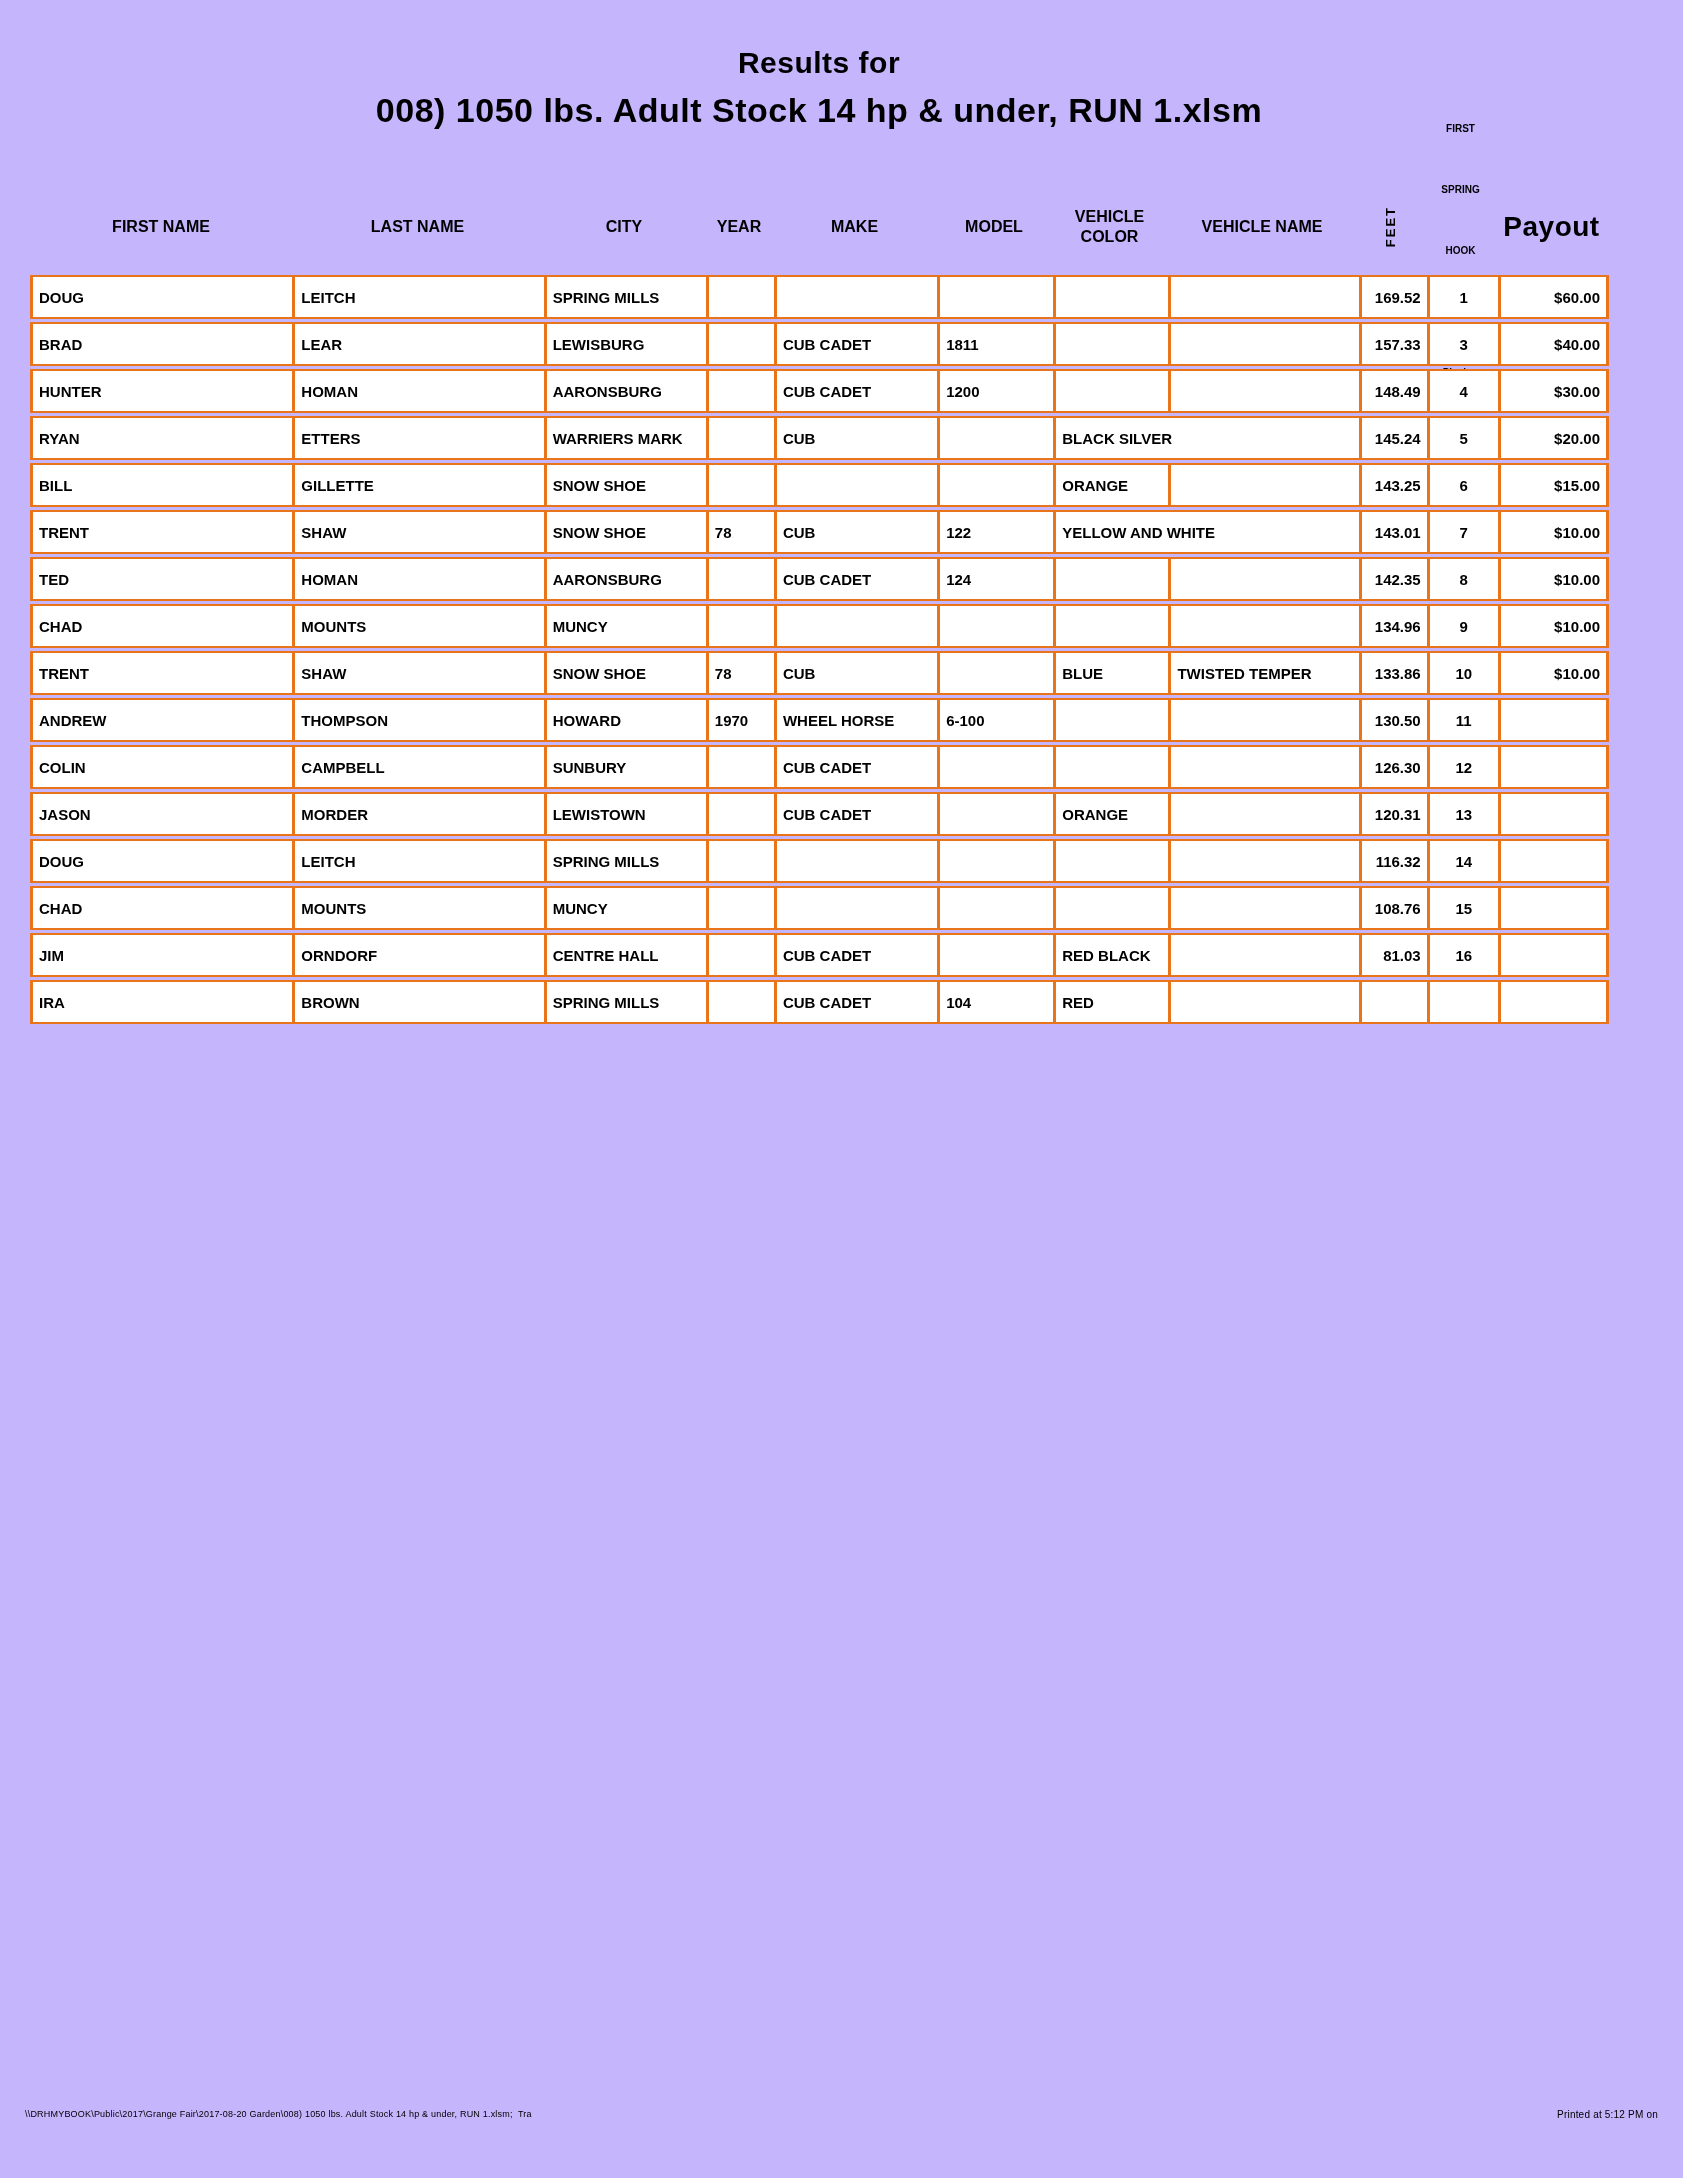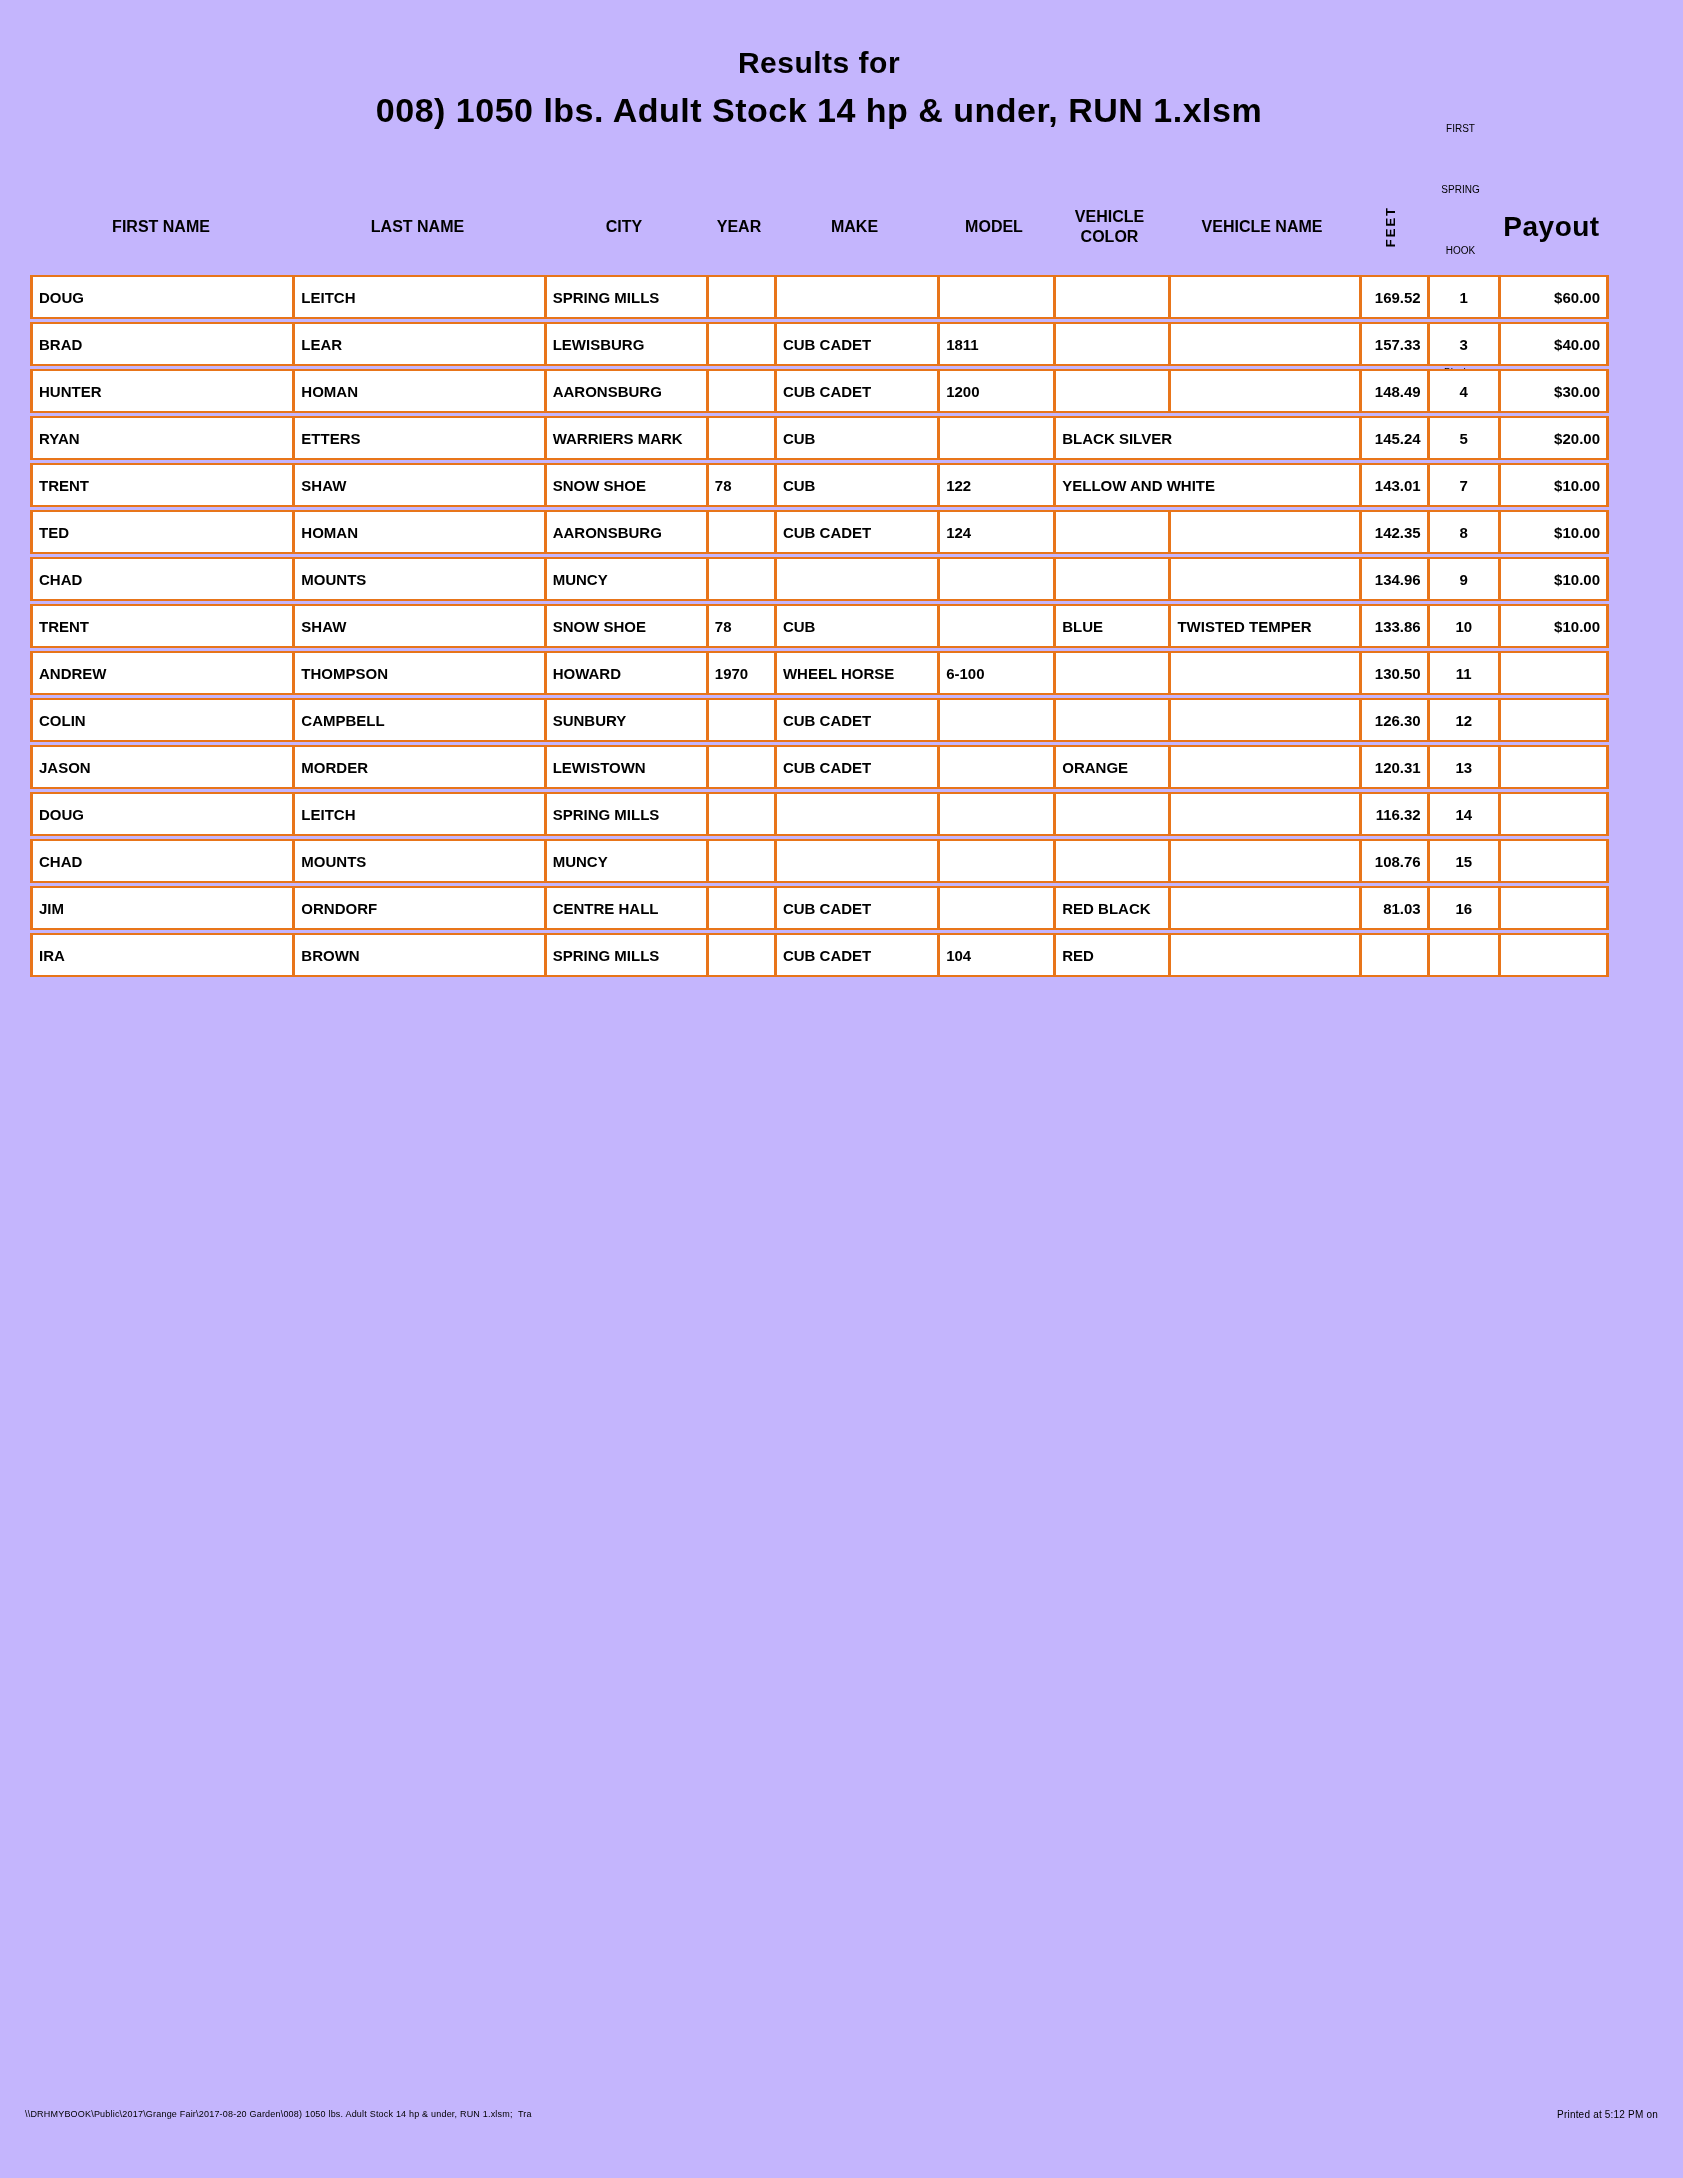--- a/index.html
+++ b/index.html
@@ -42,21 +42,21 @@
   .hc-color{width:115px;}
   .hc-name{width:190px;}
   .hc-feet{width:68px;}
   .hc-hook{width:71px;flex-direction:column;font-size:10px;line-height:1.3;}
   .hc-payout{width:111px;font-size:28px;letter-spacing:0.5px;}
   .feet-vert{
     writing-mode:vertical-rl;
     transform:rotate(180deg);
     font-weight:bold;font-size:13px;letter-spacing:2px;
   }
-  .hook-line{font-weight:normal;margin-top:48px;}
+  .hook-line{font-weight:bold;margin-top:48px;}
   table.results{
     position:absolute;top:272px;left:30px;
     width:1579px;
     border-collapse:separate;
     border-spacing:0 3px;
     table-layout:fixed;
   }
   table.results td{
     box-sizing:border-box;
     height:44px;
@@ -174,20 +174,33 @@
           <td class="c-left">WARRIERS MARK</td>
           <td class="c-left"></td>
           <td class="c-left">CUB</td>
           <td class="c-left"></td>
           <td class="c-left" colspan="2">BLACK SILVER</td>
           <td class="c-right">145.24</td>
           <td class="c-center">5</td>
           <td class="c-payout">$20.00</td>
         </tr>
         <tr>
+          <td class="c-left">BILL</td>
+          <td class="c-left">GILLETTE</td>
+          <td class="c-left">SNOW SHOE</td>
+          <td class="c-left"></td>
+          <td class="c-left"></td>
+          <td class="c-left"></td>
+          <td class="c-left">ORANGE</td>
+          <td class="c-left"></td>
+          <td class="c-right">143.25</td>
+          <td class="c-center">6</td>
+          <td class="c-payout">$15.00</td>
+        </tr>
+        <tr>
           <td class="c-left">TRENT</td>
           <td class="c-left">SHAW</td>
           <td class="c-left">SNOW SHOE</td>
           <td class="c-left">78</td>
           <td class="c-left">CUB</td>
           <td class="c-left">122</td>
           <td class="c-left" colspan="2">YELLOW AND WHITE</td>
           <td class="c-right">143.01</td>
           <td class="c-center">7</td>
           <td class="c-payout">$10.00</td>

